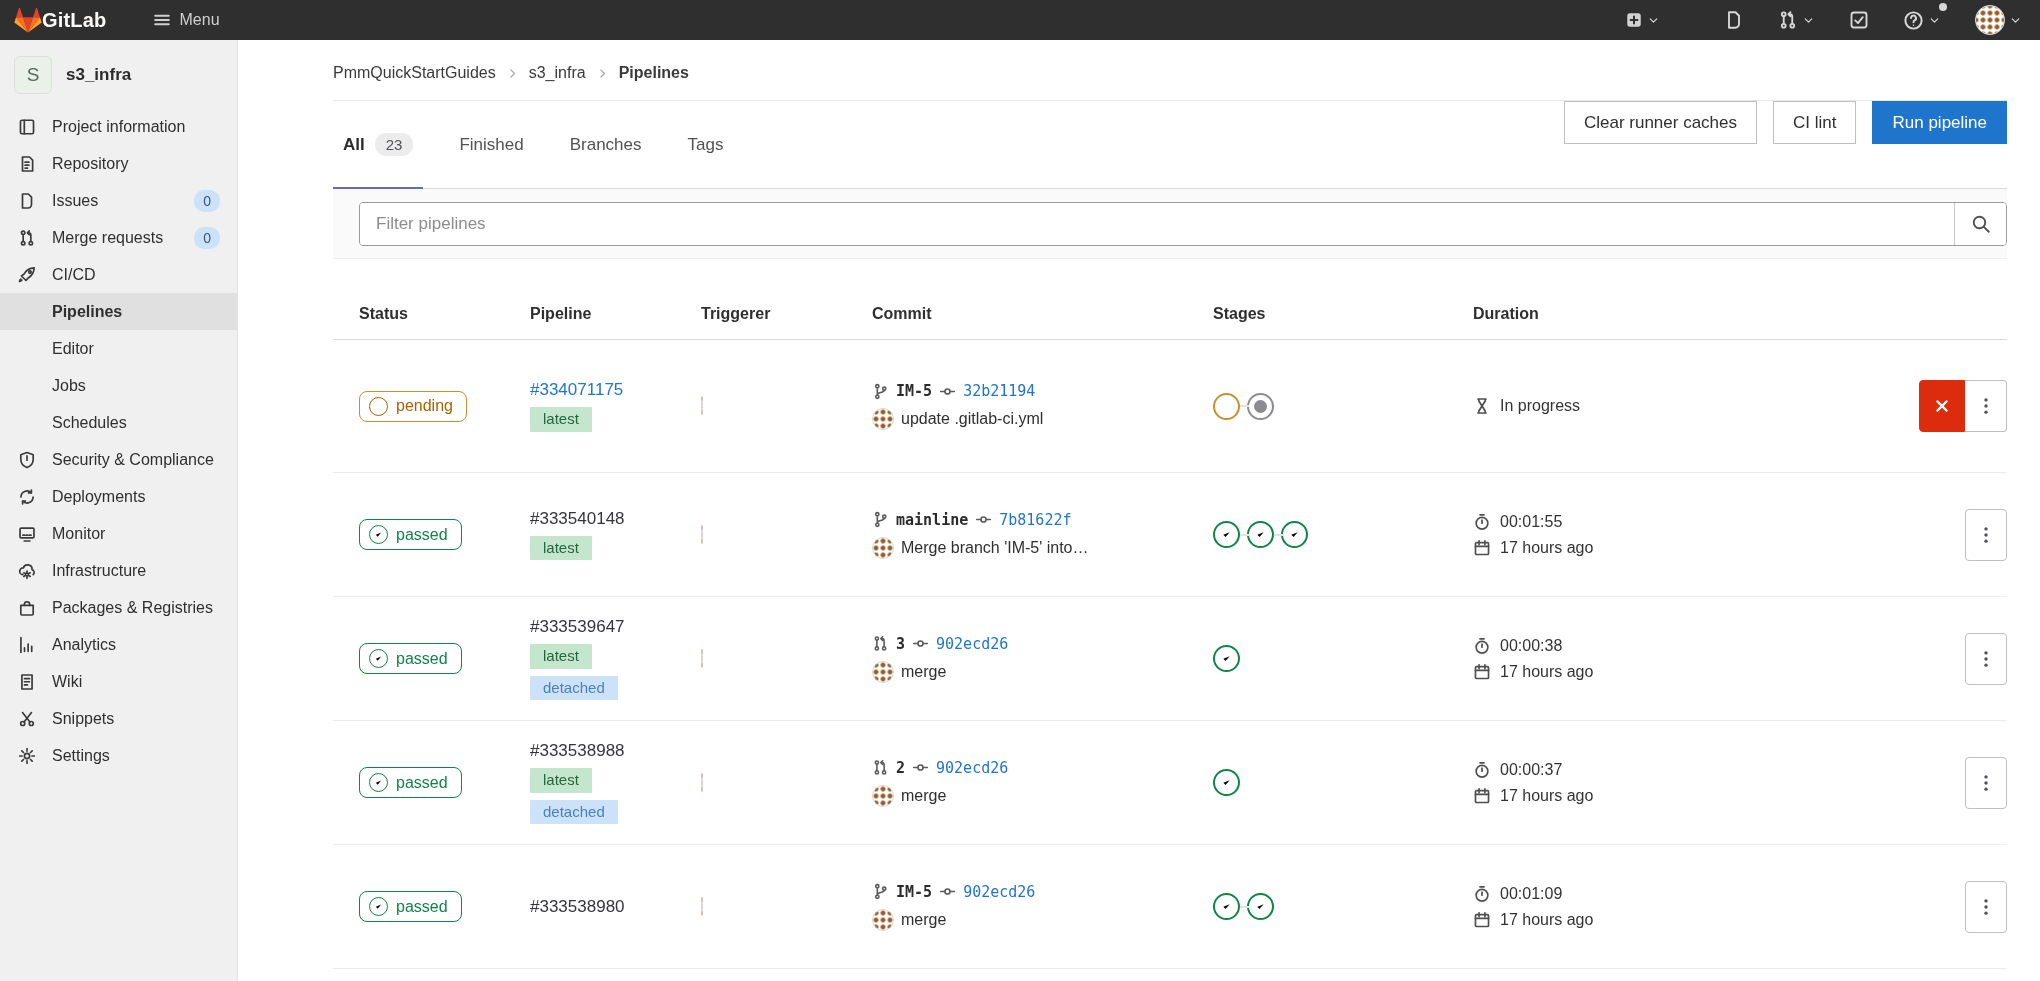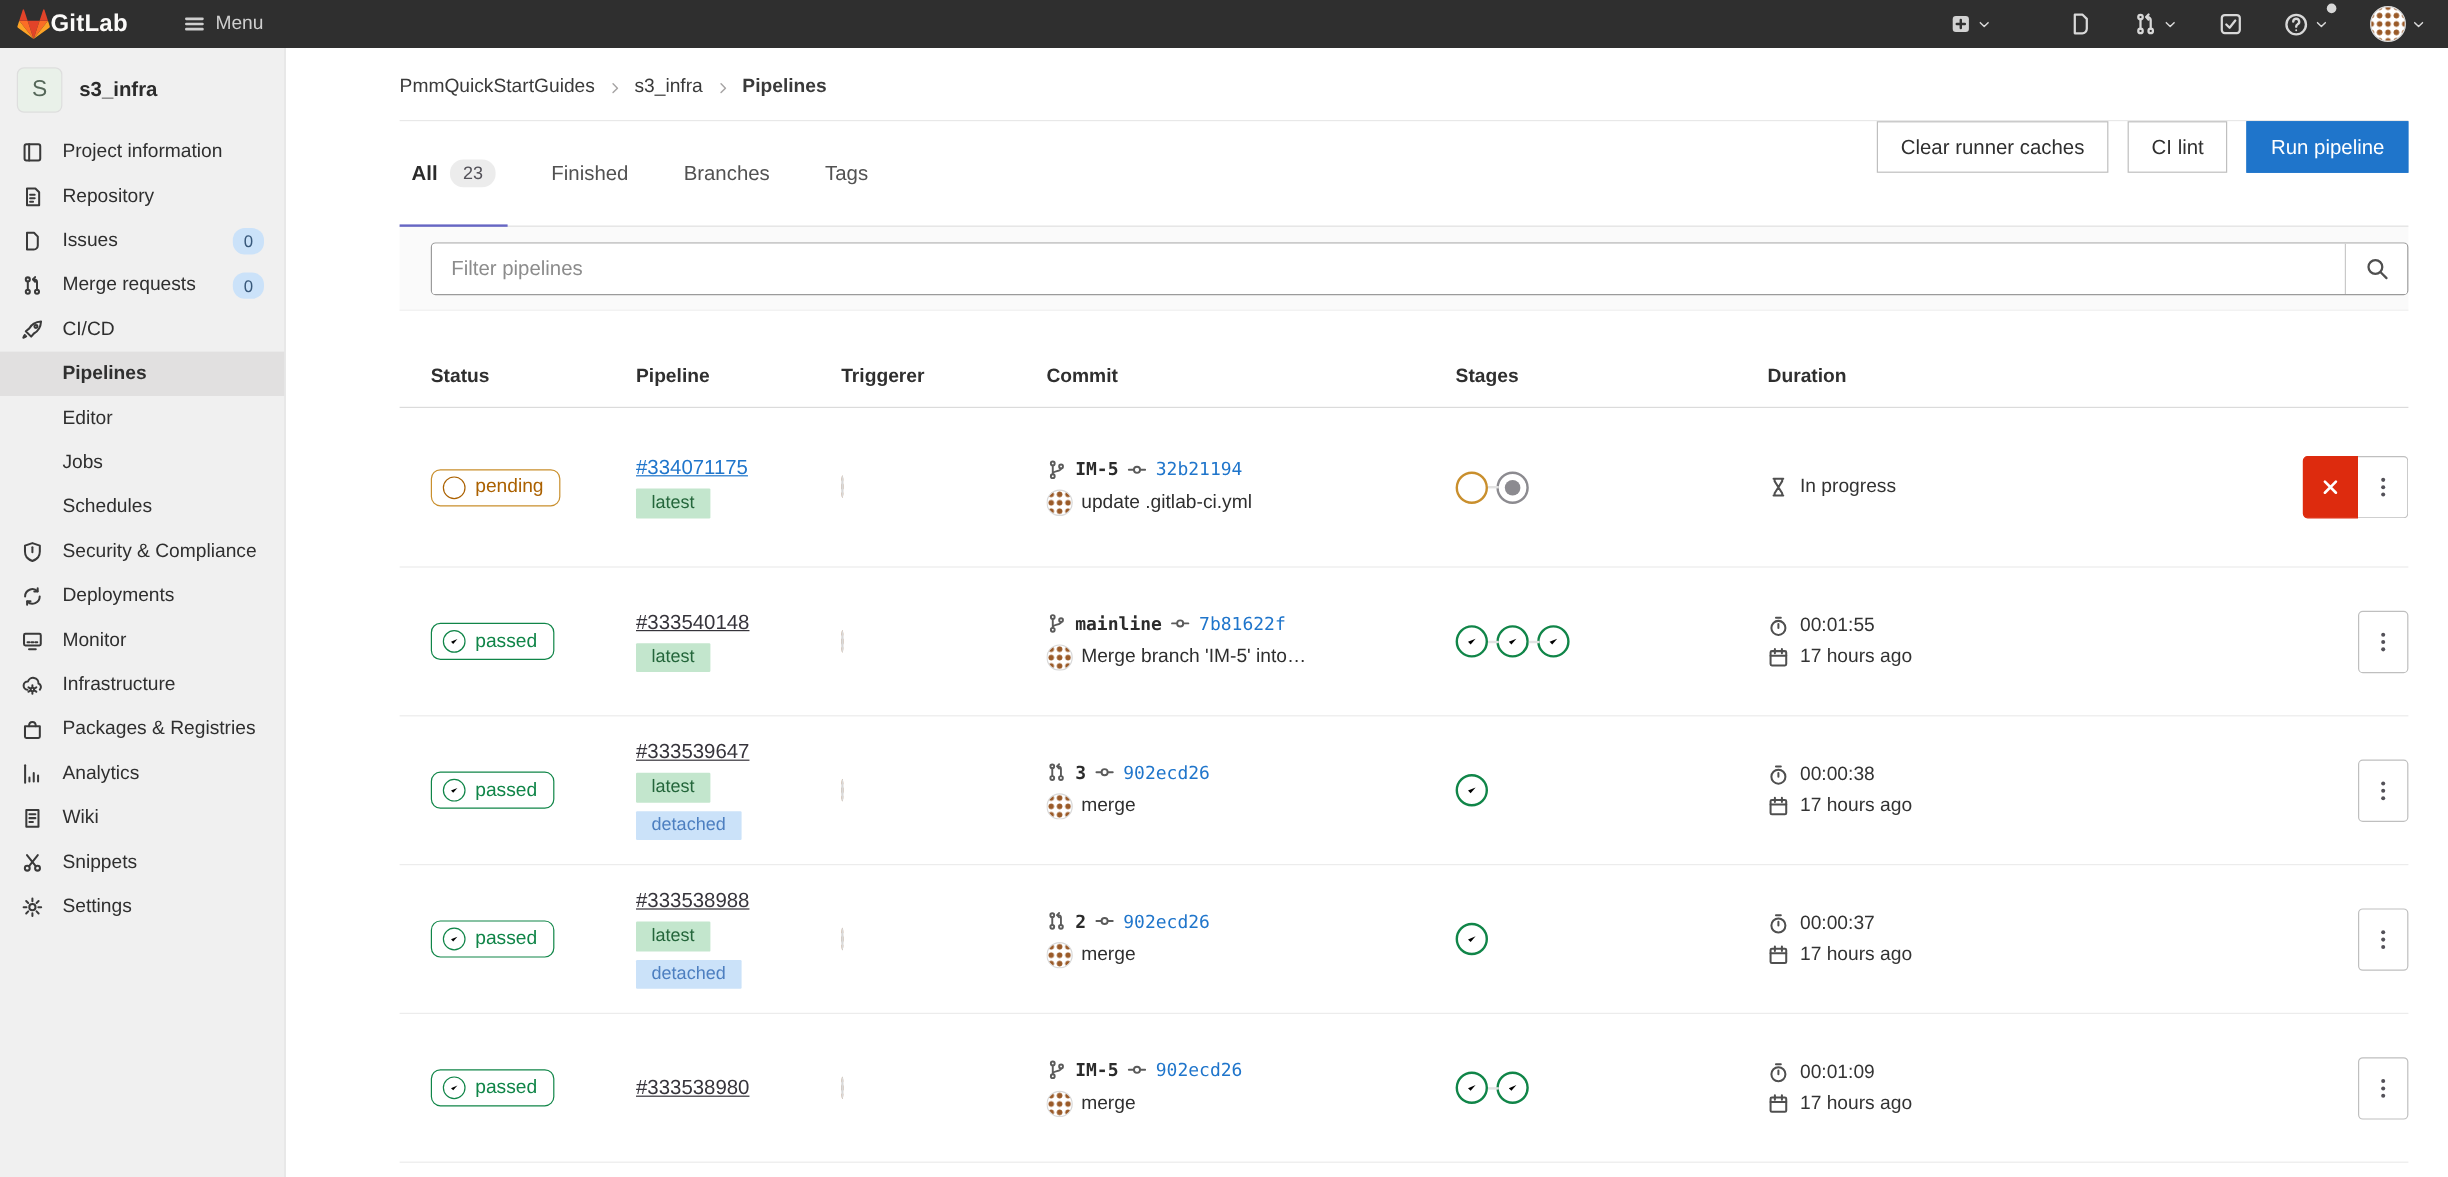--- a/index.html
+++ b/index.html
@@ -86,21 +86,21 @@
 
   .ci-badge{display:inline-flex;align-items:center;gap:8px;padding:5px 13px 5px 9px;border-radius:8px;
     border:1.5px solid;font-size:16px;cursor:pointer;background:#fff}
   .ci-pending{color:var(--warning);border-color:#c98f2d}
   .ci-passed{color:var(--success);border-color:var(--success)}
   .badge-circle{width:19px;height:19px;border-radius:50%;border:1.6px solid currentColor;display:inline-flex;
     align-items:center;justify-content:center}
   .badge-circle svg{width:11px;height:11px;stroke-width:2.4}
 
   .pcell-pipeline{display:flex;flex-direction:column;align-items:flex-start;gap:7px}
-  .pipeline-link{font-size:17px;text-decoration:underline;cursor:pointer}
+  .pipeline-link{font-size:17px;cursor:pointer}
   .pipeline-link.fresh{color:var(--accent)}
   .pipeline-link.visited{color:#36343b}
   .tag-badge{font-size:15px;padding:3px 13px;border-radius:1px;line-height:1.25;cursor:pointer}
   .tag-latest{background:#c3e6cd;color:#24663b}
   .tag-detached{background:#cbe2f9;color:#4d7fc0}
 
   .trigger-avatar{width:37px;height:37px;cursor:pointer}
 
   .commit-cell{display:flex;flex-direction:column;gap:8px;overflow:hidden}
   .commit-line{display:flex;align-items:center;gap:7px;white-space:nowrap}

